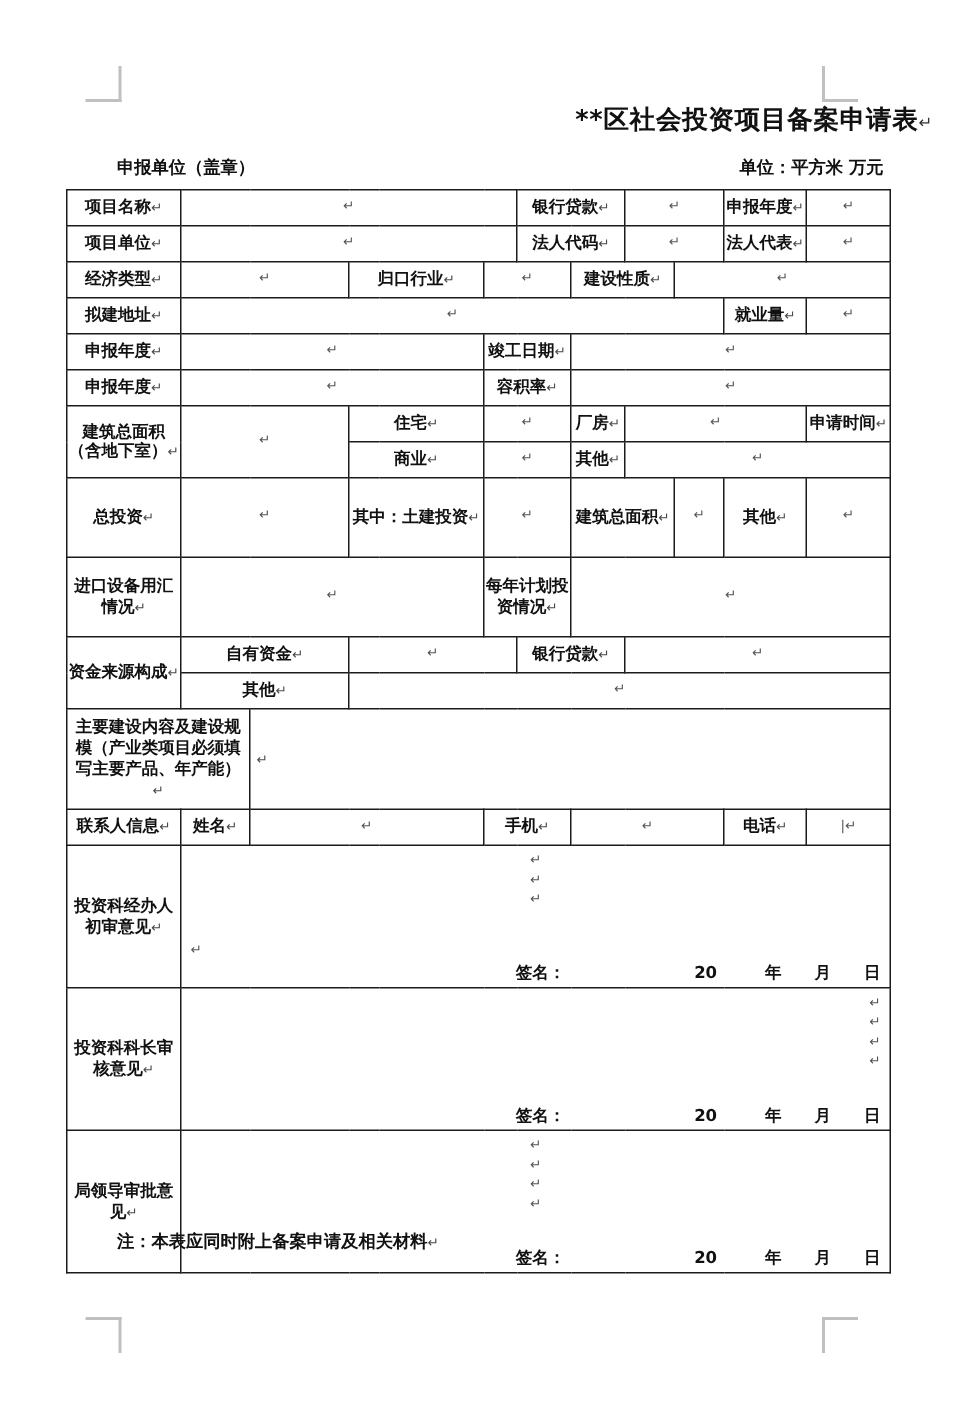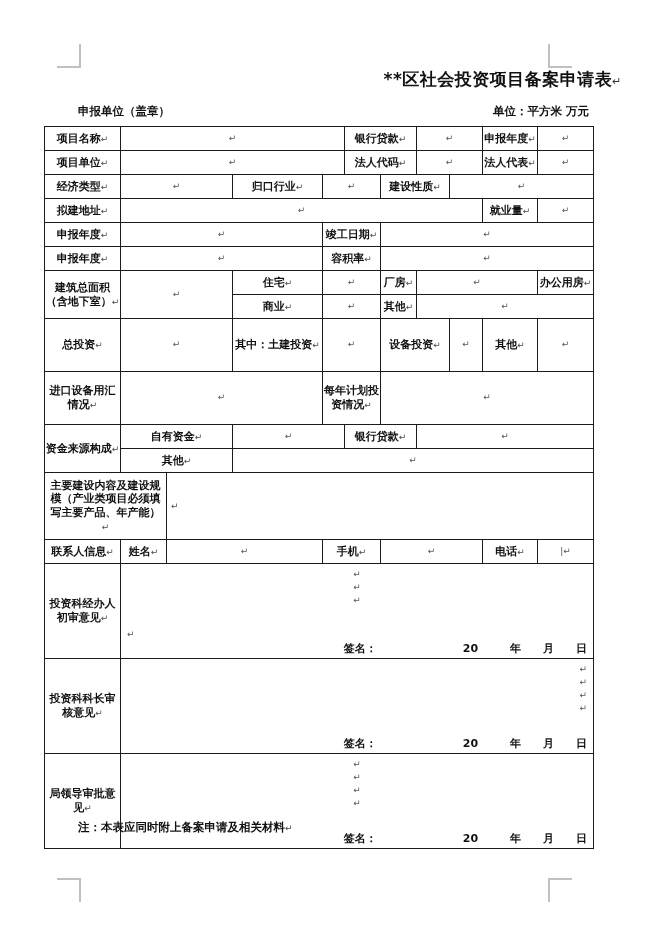--- a/index.html
+++ b/index.html
@@ -266,21 +266,21 @@
           <span class="val-mark">↵</span>
         </td>
     <td class="lbl" colspan="2"><span>住宅</span><span class="cellmark">↵</span></td>
     <td class="val" colspan="2">
           <span class="val-mark">↵</span>
         </td>
     <td class="lbl"><span>厂房</span><span class="cellmark">↵</span></td>
     <td class="val" colspan="3">
           <span class="val-mark">↵</span>
         </td>
-    <td class="lbl"><span>办公用房</span><span class="cellmark">↵</span></td>
+    <td class="lbl"><span>申请时间</span><span class="cellmark">↵</span></td>
   </tr>
 
   <tr>
     <td class="lbl" colspan="2"><span>商业</span><span class="cellmark">↵</span></td>
     <td class="val" colspan="2">
           <span class="val-mark">↵</span>
         </td>
     <td class="lbl"><span>其他</span><span class="cellmark">↵</span></td>
     <td class="val" colspan="4">
           <span class="val-mark">↵</span>
@@ -289,21 +289,21 @@
 
   <tr>
     <td class="lbl tall"><span>总投资</span><span class="cellmark">↵</span></td>
     <td class="val tall" colspan="2">
           <span class="val-mark">↵</span>
         </td>
     <td class="lbl tall" colspan="2"><span>其中：土建投资</span><span class="cellmark">↵</span></td>
     <td class="val tall" colspan="2">
           <span class="val-mark">↵</span>
         </td>
-    <td class="lbl tall" colspan="2"><span>设备投资</span><span class="cellmark">↵</span></td>
+    <td class="lbl tall" colspan="2"><span>建筑总面积</span><span class="cellmark">↵</span></td>
     <td class="val tall">
           <span class="val-mark">↵</span>
         </td>
     <td class="lbl tall stack"><span>其他</span><span class="cellmark">↵</span></td>
     <td class="val tall" colspan="2">
           <span class="val-mark">↵</span>
         </td>
   </tr>
 
   <tr>

